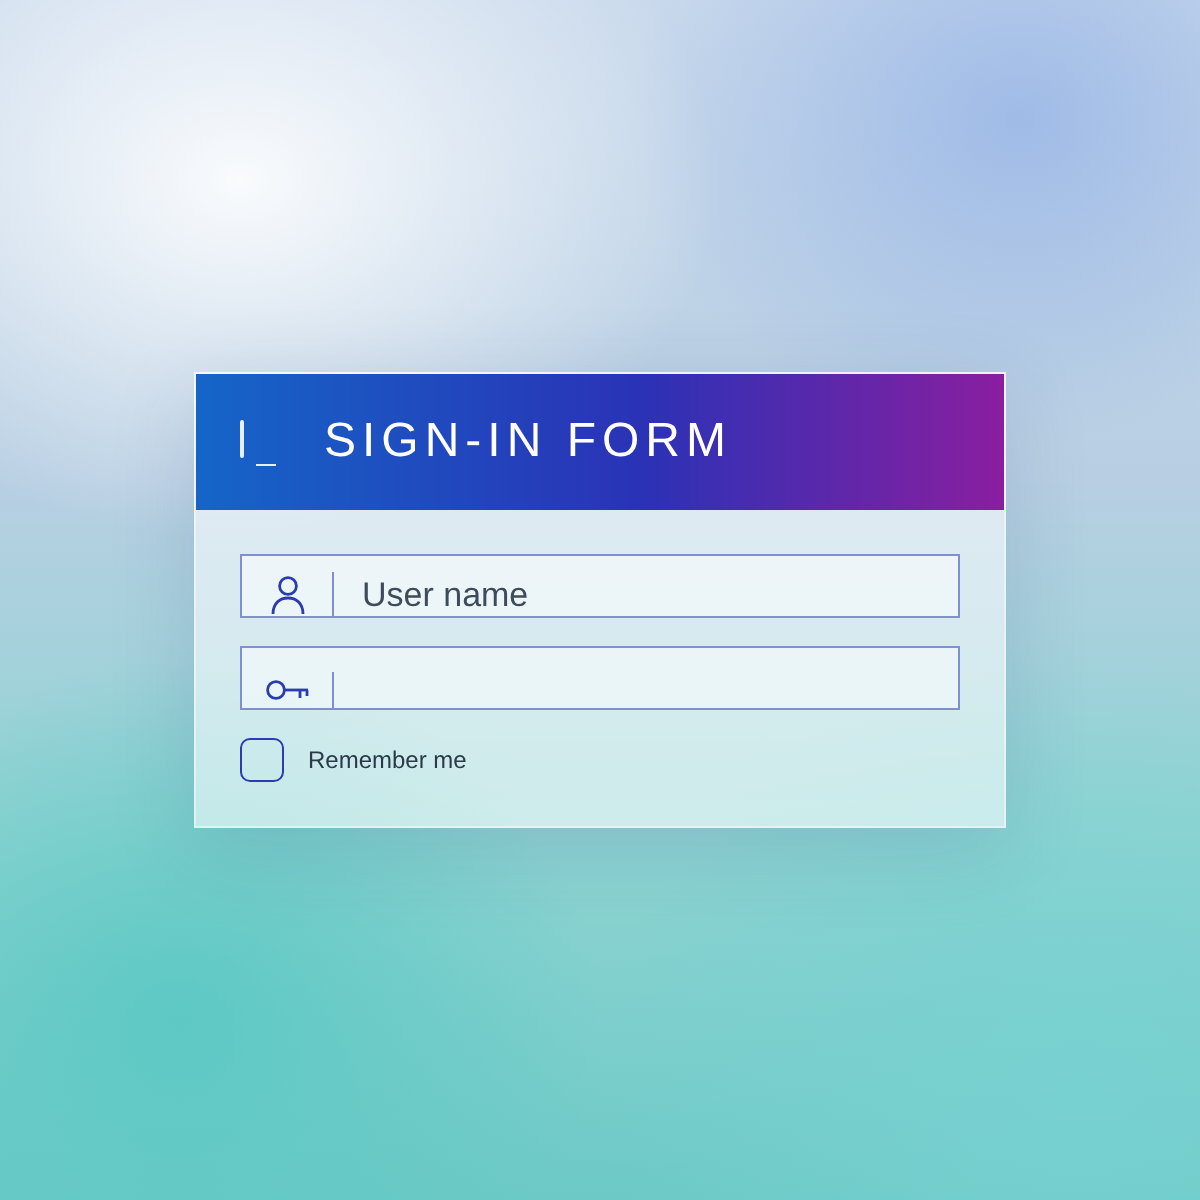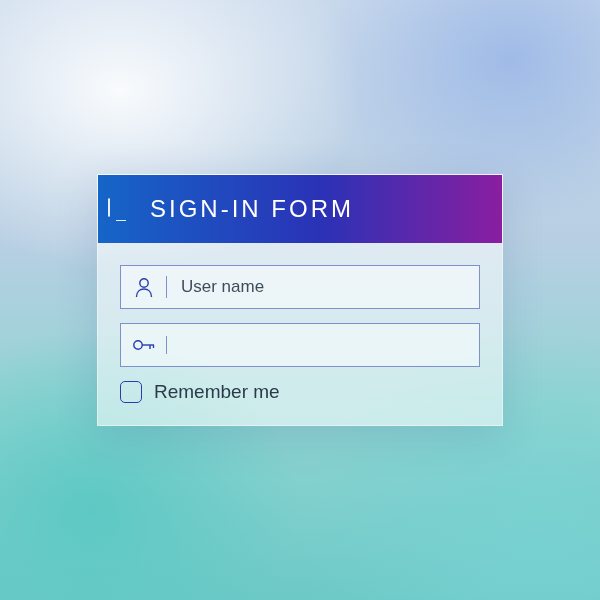--- a/index.html
+++ b/index.html
@@ -26,21 +26,21 @@
     border: 1px solid rgba(255,255,255,0.45);
     box-shadow: 0 10px 40px rgba(40,60,120,0.15);
     z-index: 2;
   }
   .header {
     height: 68px;
     background: linear-gradient(90deg, #1565c8 0%, #2a32b6 55%, #8a1ea0 100%);
     display: flex;
     align-items: center;
     gap: 16px;
-    padding: 0 10px;
+    padding: 0 22px;
     color: #fff;
   }
   .header .title {
     font-size: 24px;
     font-weight: 300;
     letter-spacing: 3px;
   }
   .monitor-icon {
     width: 26px;
     height: 20px;
@@ -58,22 +58,22 @@
     background: rgba(255,255,255,0.9);
     position: absolute;
     bottom: -2px;
     left: 8px;
   }
   .form-body {
     padding: 22px 22px 22px 22px;
   }
   .field {
     display: flex;
-    align-items: center;
-    height: 44px;
+    align-items: flex-end;
+    height: 32px;
     border: 1px solid rgba(40,60,170,0.55);
     background: rgba(255,255,255,0.5);
     margin-bottom: 14px;
   }
   .field .icon-slot {
     width: 46px;
     display: flex;
     align-items: center;
     justify-content: center;
     border-right: 1px solid rgba(40,60,170,0.55);
@@ -105,21 +105,21 @@
     gap: 12px;
     cursor: pointer;
   }
   .checkbox {
     width: 22px;
     height: 22px;
     border: 1.6px solid #2a3cb0;
     border-radius: 5px;
   }
   .remember-label {
-    font-size: 19px;
+    font-size: 12px;
     color: #2b3a4a;
   }
   .signin-btn {
     height: 40px;
     padding: 0 16px 0 20px;
     background: linear-gradient(90deg, #1565c8 0%, #2a32b6 60%, #5a1ea0 100%);
     color: #fff;
     border: none;
     display: flex;
     align-items: center;

